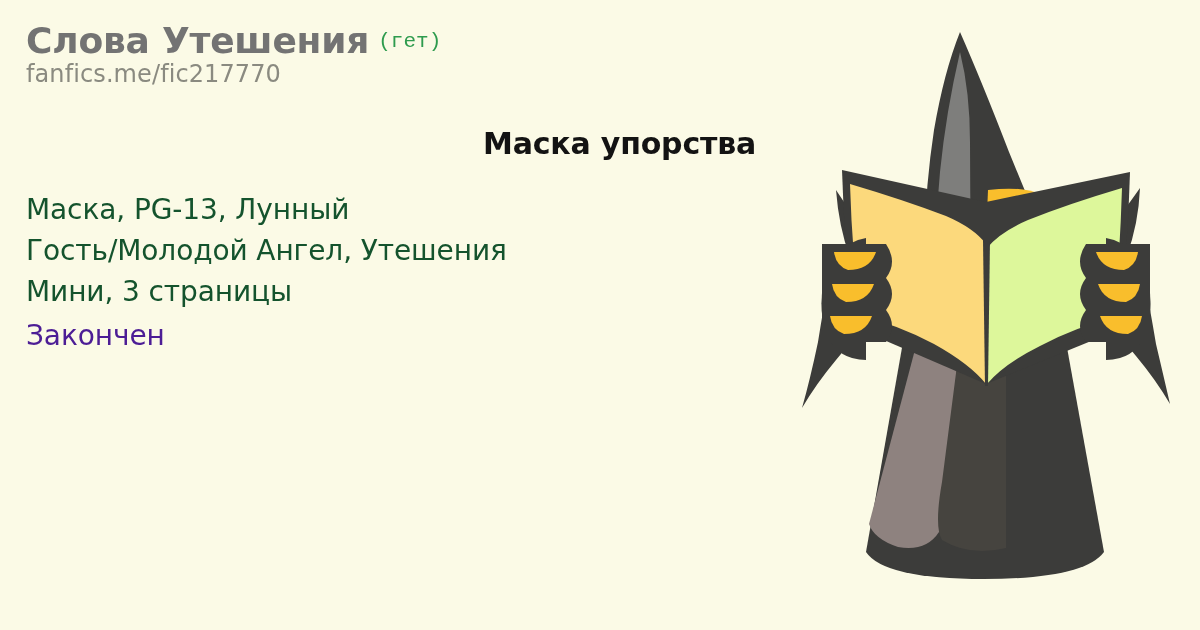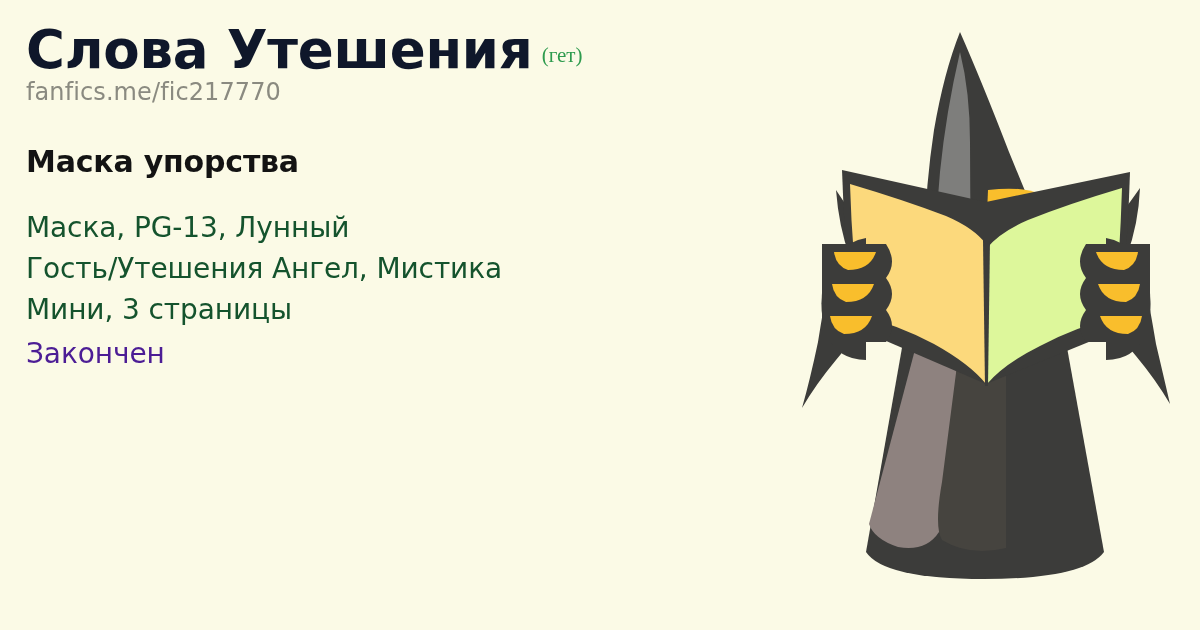--- a/index.html
+++ b/index.html
@@ -31,28 +31,28 @@
   }
 
   #title-line {
     display: block;
     line-height: 1.06;
     white-space: nowrap;
   }
 
   #story-title {
     font-family: "DejaVu Sans", "Liberation Sans", sans-serif;
-    font-size: 53px;
+    font-size: 36px;
     font-weight: bold;
-    color: #0f172a;
+    color: #737373;
     letter-spacing: -0.2px;
   }
 
   #story-category {
-    font-family: Liberation Serif, serif;
+    font-family: Liberation Mono, monospace;
     font-size: 21px;
     font-weight: normal;
     color: #2E9B4E;
     margin-left: 9px;
     vertical-align: 6px;
   }
 
   #story-url {
     display: block;
     margin-top: 0;
@@ -63,20 +63,21 @@
   }
 
   #chapter-title {
     display: block;
     margin-top: 38px;
     font-family: "DejaVu Sans", "Liberation Sans", sans-serif;
     font-size: 30px;
     font-weight: bold;
     color: #131313;
     letter-spacing: -0.2px;
+    text-align: right;
   }
 
   #meta-block {
     display: block;
     margin-top: 28px;
   }
 
   .meta-line {
     display: block;
     font-family: "DejaVu Sans", "Liberation Sans", sans-serif;
@@ -120,21 +121,21 @@
     <div id="title-line">
       <span id="story-title">Слова Утешения</span><span id="story-category">(гет)</span>
     </div>
 
     <span id="story-url">fanfics.me/fic217770</span>
 
     <span id="chapter-title">Маска упорства</span>
 
     <div id="meta-block">
       <span class="meta-line">Маска, PG-13, Лунный</span>
-      <span class="meta-line">Гость/Утешения Ангел, Мистика</span>
+      <span class="meta-line">Гость/Молодой Ангел, Утешения</span>
       <span class="meta-line">Мини, 3 страницы</span>
       <span id="status-line">Закончен</span>
     </div>
 
   </div>
 
   <div id="illustration">
     <svg viewBox="0 0 420 610" xmlns="http://www.w3.org/2000/svg">
 
       <g>

